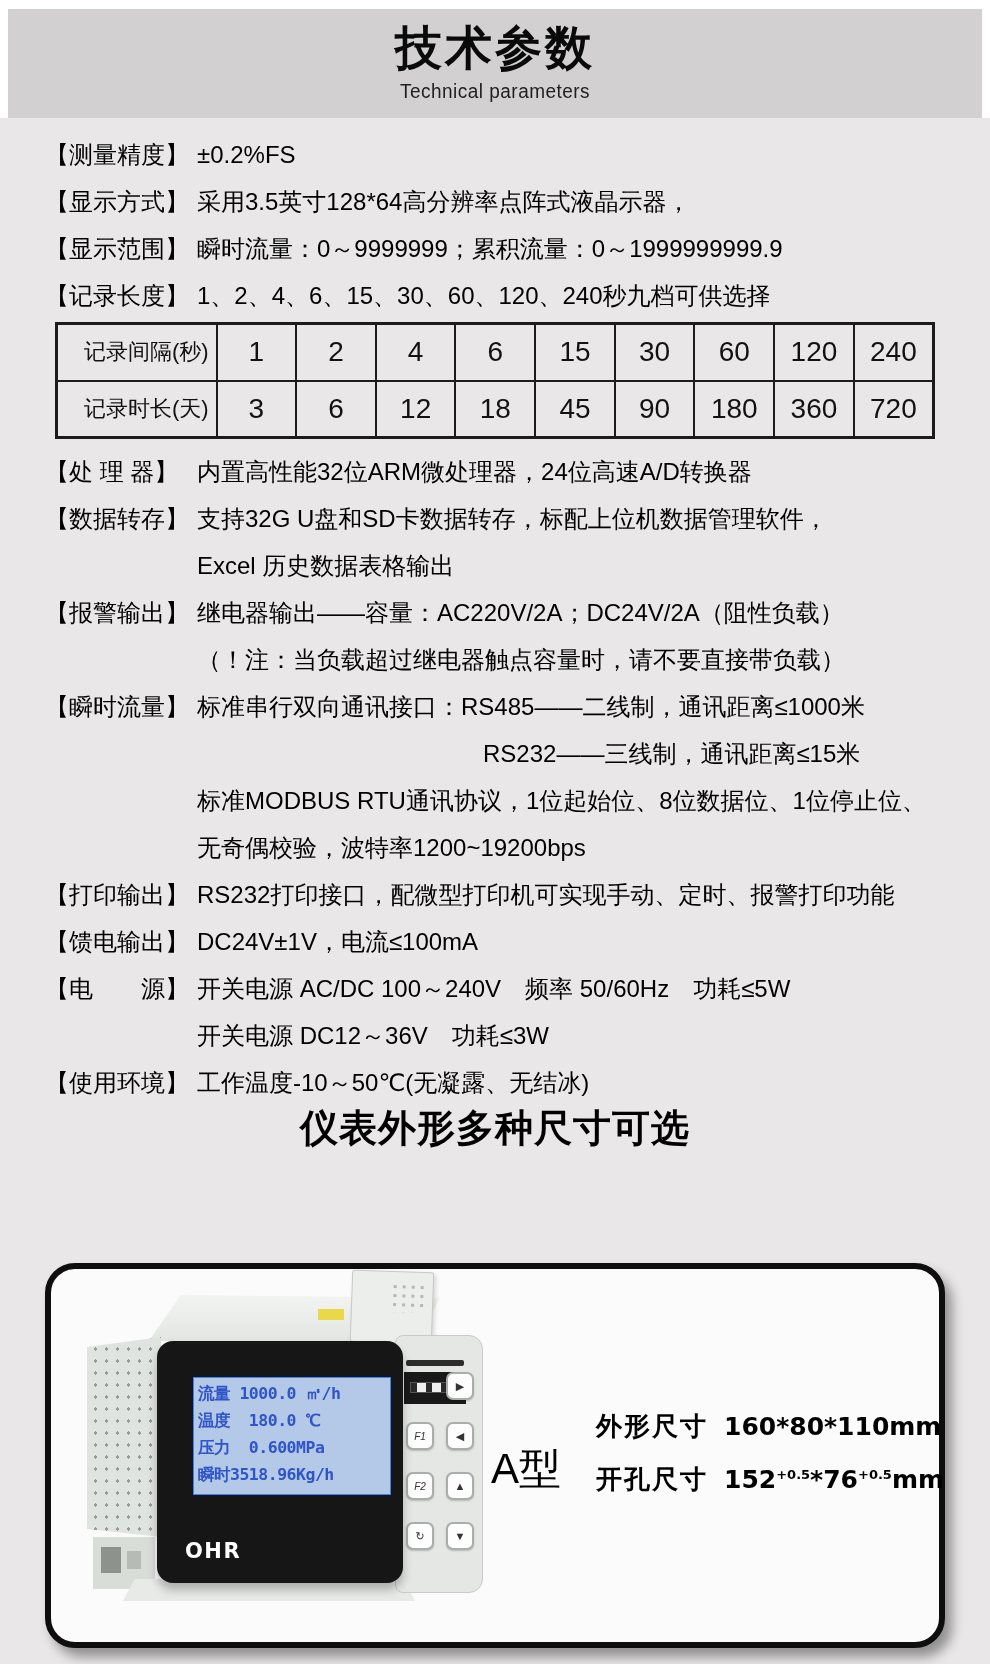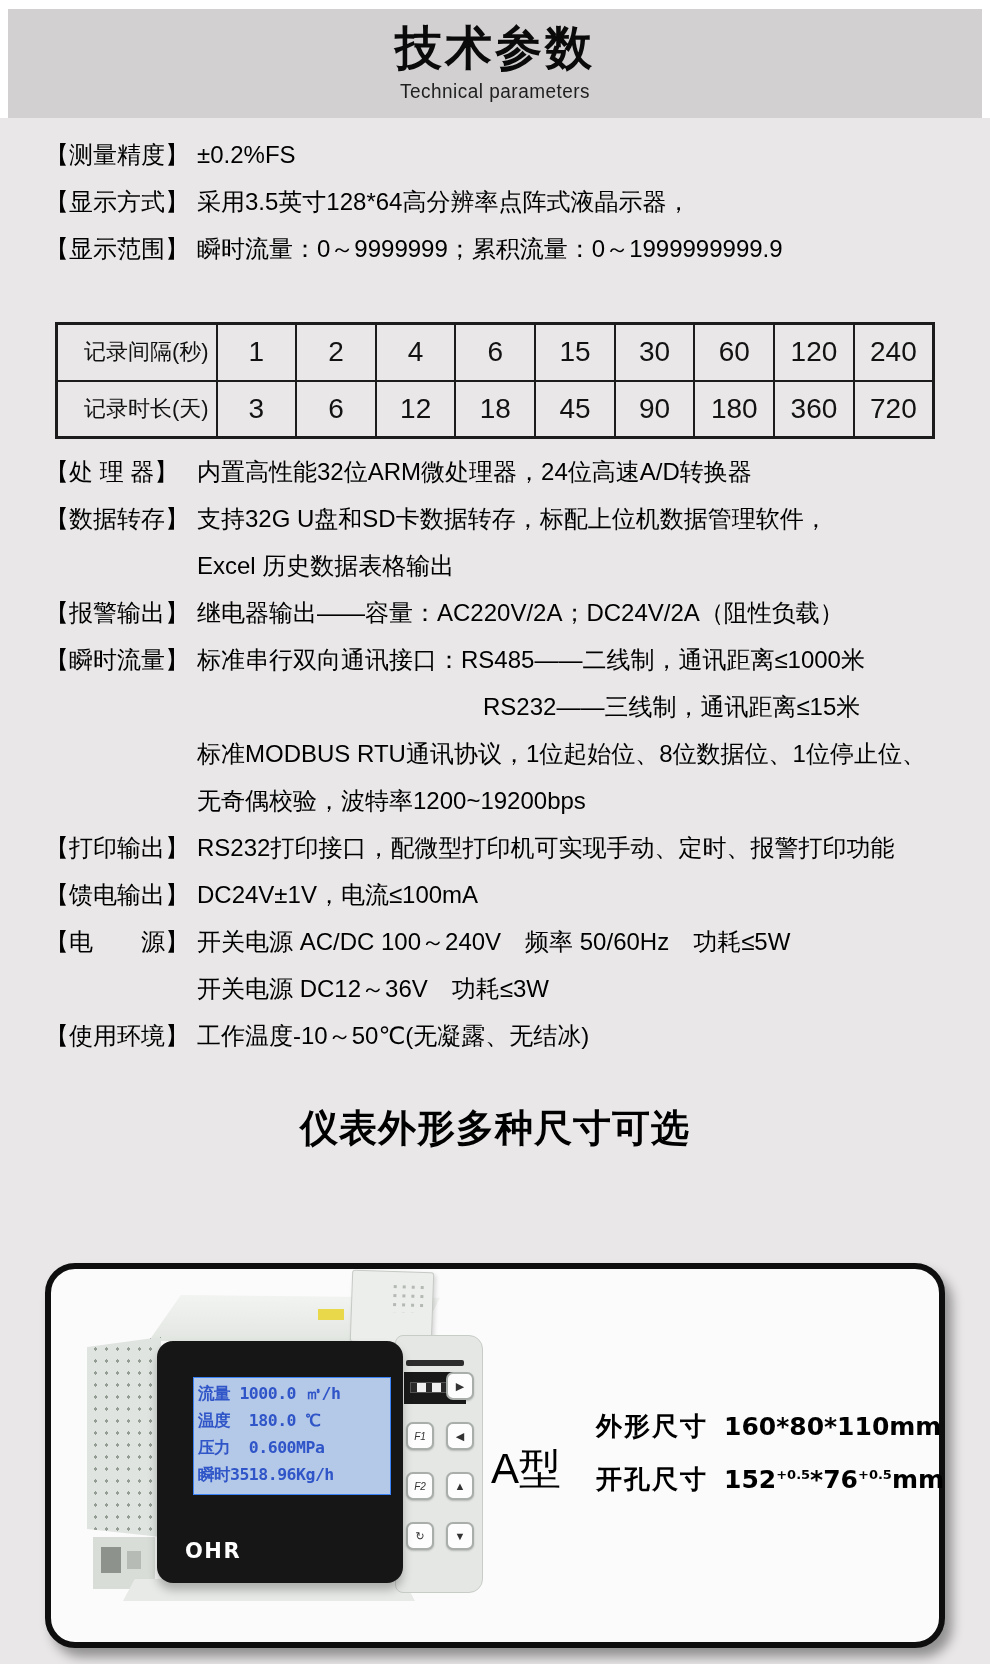--- a/index.html
+++ b/index.html
@@ -86,20 +86,24 @@
       <span class="spec-label">【测量精度】</span>
       <span class="spec-content">±0.2%FS</span>
     </div>
       <div class="spec-row">
       <span class="spec-label">【显示方式】</span>
       <span class="spec-content">采用3.5英寸128*64高分辨率点阵式液晶示器，</span>
     </div>
       <div class="spec-row">
       <span class="spec-label">【显示范围】</span>
       <span class="spec-content">瞬时流量：0～9999999；累积流量：0～1999999999.9</span>
+    </div>
+      <div class="spec-row">
+      <span class="spec-label">【记录长度】</span>
+      <span class="spec-content">1、2、4、6、15、30、60、120、240秒九档可供选择</span>
     </div>
     </div>
 
   <table id="record-table">
     <tbody>
       <tr>
           <td>记录间隔(秒)</td>
           <td>1</td>
           <td>2</td>
           <td>4</td>
@@ -136,20 +140,24 @@
     </div>
       <div class="spec-row">
       <span class="spec-label"></span>
       <span class="spec-content">Excel 历史数据表格输出</span>
     </div>
       <div class="spec-row">
       <span class="spec-label">【报警输出】</span>
       <span class="spec-content">继电器输出——容量：AC220V/2A；DC24V/2A（阻性负载）</span>
     </div>
       <div class="spec-row">
+      <span class="spec-label"></span>
+      <span class="spec-content">（！注：当负载超过继电器触点容量时，请不要直接带负载）</span>
+    </div>
+      <div class="spec-row">
       <span class="spec-label">【瞬时流量】</span>
       <span class="spec-content">标准串行双向通讯接口：RS485——二线制，通讯距离≤1000米</span>
     </div>
       <div class="spec-row indent-1">
       <span class="spec-label"></span>
       <span class="spec-content">RS232——三线制，通讯距离≤15米</span>
     </div>
       <div class="spec-row">
       <span class="spec-label"></span>
       <span class="spec-content">标准MODBUS RTU通讯协议，1位起始位、8位数据位、1位停止位、</span>

